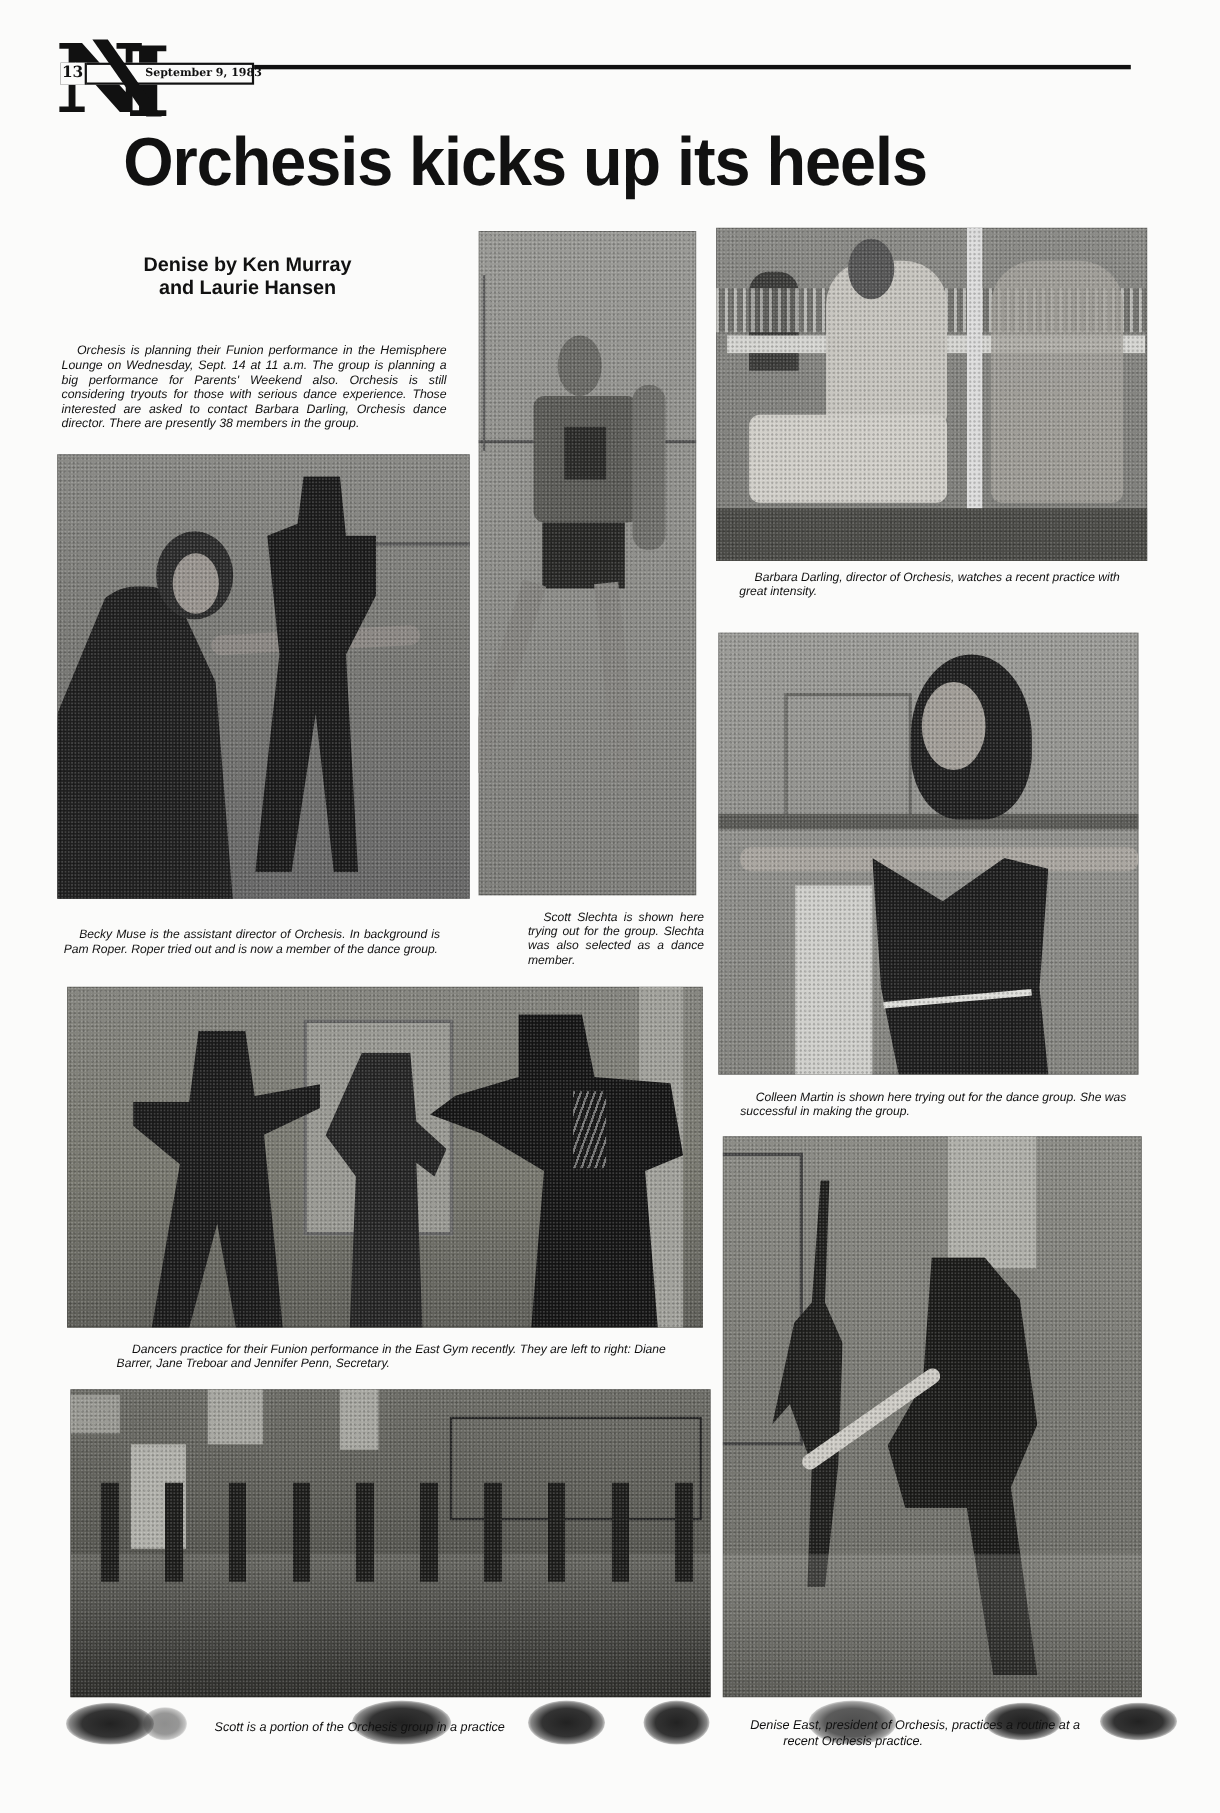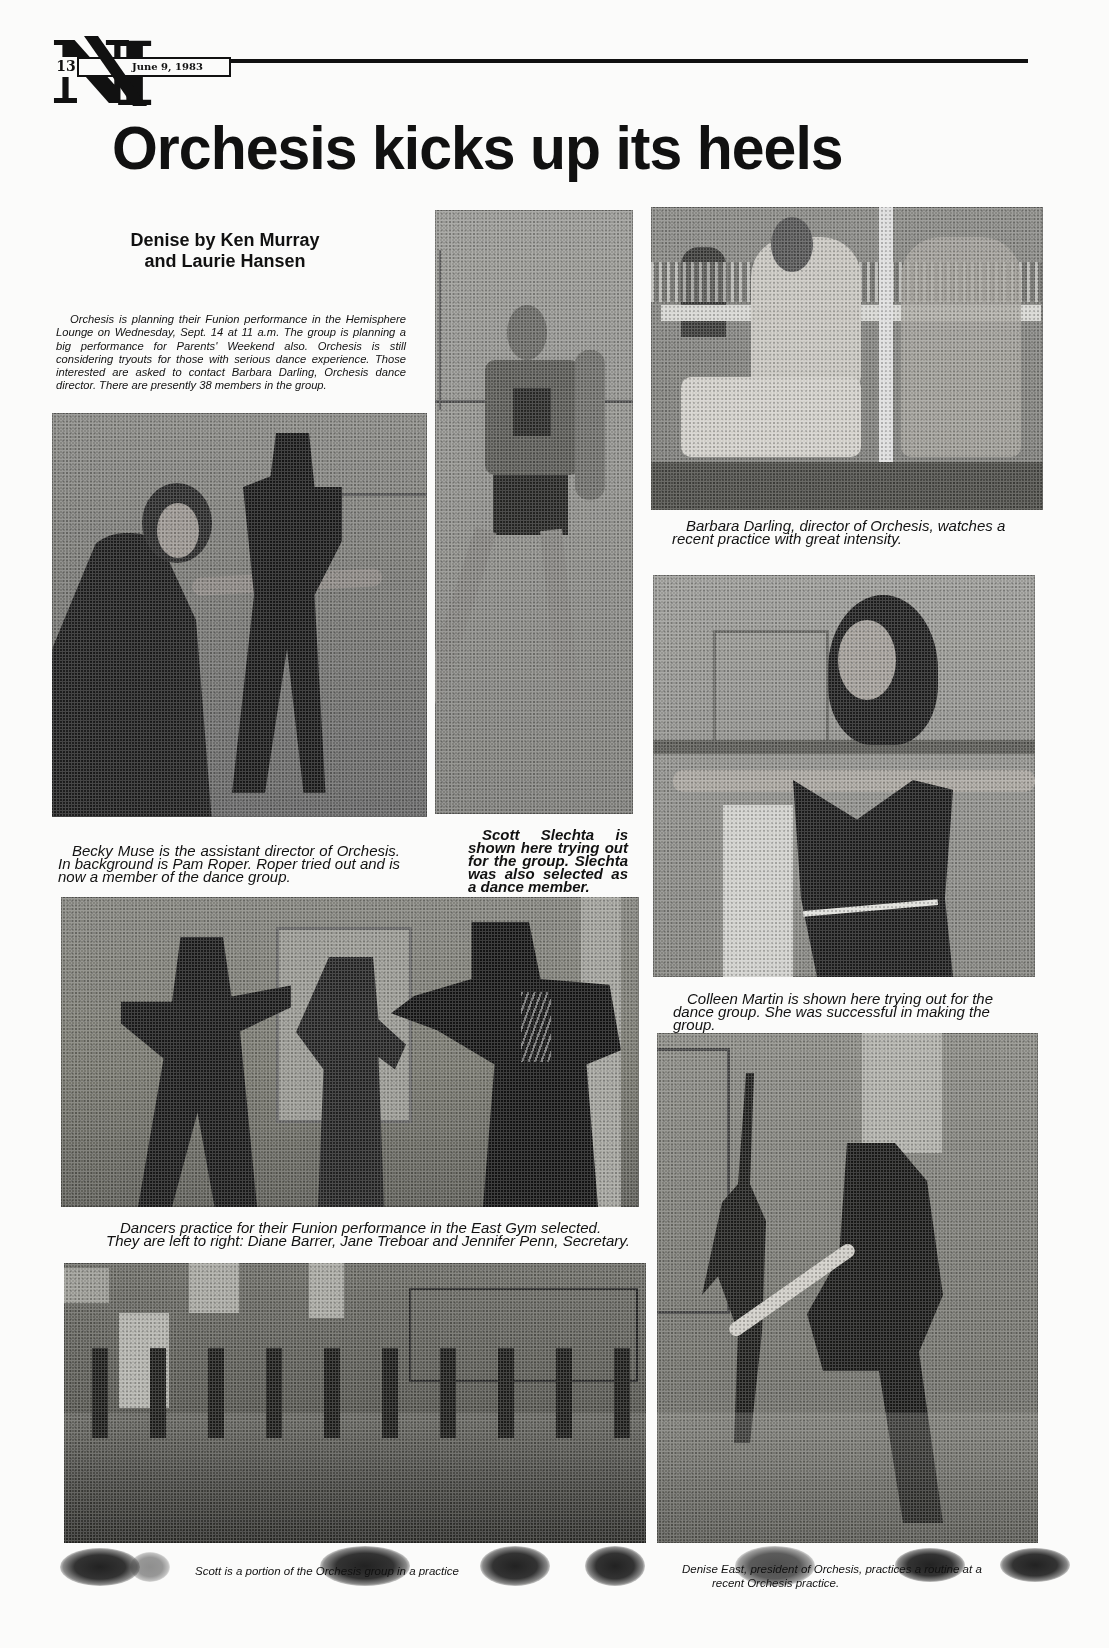--- a/index.html
+++ b/index.html
@@ -62,21 +62,21 @@
     content: ""; position: absolute; inset: 0;
     background-image:
       radial-gradient(rgba(255,255,255,0.18) 1px, transparent 1.2px),
       radial-gradient(rgba(0,0,0,0.22) 1px, transparent 1.2px);
     background-size: 3px 3px, 4px 4px;
     background-position: 0 0, 1px 2px;
     pointer-events: none;
   }
   .shape { position: absolute; }
   .caption {
-    position: absolute; font-style: italic; font-size: 15px; line-height: 13px;
+    position: absolute; font-style: italic; font-size: 11px; line-height: 13px;
     text-indent: 14px; color: #111;
   }
   .caption.just { text-align: justify; }
   .footer-strip {
     position: absolute; left: 40px; top: 1548px; width: 1065px; height: 40px;
   }
   .blob {
     position: absolute; border-radius: 50%;
     background: radial-gradient(ellipse at center, #222 0%, #333 45%, rgba(60,60,60,0.6) 65%, rgba(120,120,120,0) 75%);
   }
@@ -86,21 +86,21 @@
 </style>
 </head>
 <body>
 
 <div>
   <div class="logo-n">N</div>
   <div class="logo-i">I</div>
   <div class="mast-box"></div>
   <div class="mast-diag"></div>
   <div class="mast-page">13</div>
-  <div class="mast-date">June 9, 1983</div>
+  <div class="mast-date">September 9, 1983</div>
   <div class="mast-rule"></div>
 </div>
 
 <div class="headline">Orchesis kicks up its heels</div>
 
 <div class="byline">
   <div>Denise by Ken Murray</div>
   <div>and Laurie Hansen</div>
 </div>
 
@@ -134,21 +134,21 @@
   <div class="shape" style="left:228px;top:0;width:14px;height:303px;background:#ddd;"></div>
   <div class="shape" style="left:100px;top:30px;width:110px;height:150px;background:#c8c6c0;border-radius:40px 40px 10px 10px;"></div>
   <div class="shape" style="left:120px;top:10px;width:42px;height:55px;background:#555;border-radius:50%;"></div>
   <div class="shape" style="left:30px;top:170px;width:180px;height:80px;background:#d2d0ca;border-radius:10px;"></div>
   <div class="shape" style="left:250px;top:30px;width:120px;height:220px;background:#a6a49e;border-radius:40px 40px 10px 10px;opacity:0.8;"></div>
   <div class="shape" style="left:0;top:255px;width:392px;height:48px;background:#4a4a46;"></div>
 </div>
 <div class="caption" style="left:672px;top:519px;width:360px;">Barbara Darling, director of Orchesis, watches a recent practice with great intensity.</div>
 
 <div class="caption just" style="left:58px;top:844px;width:342px;">Becky Muse is the assistant director of Orchesis. In background is Pam Roper. Roper tried out and is now a member of the dance group.</div>
-<div class="caption just" style="left:468px;top:828px;width:160px;font-weight:bold;">Scott Slechta is shown here trying out for the group. Slechta was also selected as a dance member.</div>
+<div class="caption just" style="left:480px;top:828px;width:160px;">Scott Slechta is shown here trying out for the group. Slechta was also selected as a dance member.</div>
 
 <div class="photo" style="left:653px;top:575px;width:382px;height:402px;background:linear-gradient(180deg,#9c9c98 0%,#8e8e8a 60%,#84847f 100%);">
   <div class="shape" style="left:60px;top:55px;width:110px;height:110px;border:3px solid #6a6a66;"></div>
   <div class="shape" style="left:0;top:165px;width:382px;height:14px;background:#5a5a56;"></div>
   <div class="shape" style="left:70px;top:230px;width:70px;height:172px;background:#d0d0cc;"></div>
   <div class="shape" style="left:175px;top:20px;width:110px;height:150px;background:#1e1e1e;border-radius:50% 50% 40% 40%;"></div>
   <div class="shape" style="left:185px;top:45px;width:58px;height:80px;background:#a29e98;border-radius:50%;"></div>
   <div class="shape" style="left:20px;top:195px;width:362px;height:22px;background:#aaa6a0;border-radius:10px;"></div>
   <div class="shape" style="left:140px;top:205px;width:160px;height:197px;background:#1c1c1c;clip-path:polygon(0 0,40% 20%,75% 0,100% 5%,95% 60%,100% 100%,15% 100%,5% 60%);"></div>
   <div class="shape" style="left:150px;top:330px;width:135px;height:6px;background:#e0e0dc;transform:rotate(-5deg);"></div>
@@ -156,21 +156,21 @@
 <div class="caption" style="left:673px;top:992px;width:360px;">Colleen Martin is shown here trying out for the dance group. She was successful in making the group.</div>
 
 <div class="photo" style="left:61px;top:897px;width:578px;height:310px;background:linear-gradient(180deg,#85857f 0%,#78786f 55%,#5e5e58 100%);">
   <div class="shape" style="left:215px;top:30px;width:130px;height:190px;background:#9a9a94;border:3px solid #666;"></div>
   <div class="shape" style="left:520px;top:0;width:40px;height:310px;background:#a2a29c;"></div>
   <div class="shape" style="left:60px;top:40px;width:170px;height:270px;background:#1a1a1a;clip-path:polygon(35% 0,60% 0,65% 22%,100% 18%,100% 26%,70% 35%,80% 100%,55% 100%,45% 65%,30% 100%,10% 100%,25% 45%,0 32%,0 24%,30% 24%);"></div>
   <div class="shape" style="left:235px;top:60px;width:110px;height:250px;background:#242424;clip-path:polygon(30% 0,70% 0,75% 25%,100% 35%,90% 45%,75% 40%,80% 100%,20% 100%,25% 45%,0 30%);"></div>
   <div class="shape" style="left:330px;top:25px;width:230px;height:285px;background:#141414;clip-path:polygon(35% 0,60% 0,65% 20%,95% 22%,100% 45%,85% 50%,90% 100%,40% 100%,45% 50%,20% 38%,0 32%,10% 26%,35% 20%);"></div>
   <div class="shape" style="left:460px;top:95px;width:30px;height:70px;background:repeating-linear-gradient(110deg,#777 0 2px,transparent 2px 6px);"></div>
 </div>
-<div class="caption" style="left:106px;top:1221px;width:530px;">Dancers practice for their Funion performance in the East Gym selected. They are left to right: Diane Barrer, Jane Treboar and Jennifer Penn, Secretary.</div>
+<div class="caption" style="left:106px;top:1221px;width:530px;">Dancers practice for their Funion performance in the East Gym recently. They are left to right: Diane Barrer, Jane Treboar and Jennifer Penn, Secretary.</div>
 
 <div class="photo" style="left:64px;top:1263px;width:582px;height:280px;background:linear-gradient(180deg,#6e6e68 0%,#5a5a54 45%,#3c3c38 100%);">
   <div class="shape" style="left:0;top:5px;width:45px;height:35px;background:#9a9a94;"></div>
   <div class="shape" style="left:125px;top:0;width:50px;height:50px;background:#a8a8a2;"></div>
   <div class="shape" style="left:245px;top:0;width:35px;height:55px;background:#a8a8a2;"></div>
   <div class="shape" style="left:55px;top:50px;width:50px;height:95px;background:#b2b2ac;"></div>
   <div class="shape" style="left:345px;top:25px;width:225px;height:90px;border:2px solid #222;"></div>
   <div class="shape" style="left:0;top:150px;width:582px;height:130px;background:linear-gradient(180deg,rgba(140,140,134,0.35),rgba(30,30,28,0.5));"></div>
   <div class="shape" style="left:10px;top:55px;width:560px;height:150px;background:repeating-linear-gradient(90deg,transparent 0 18px,#1c1c1a 18px 34px,transparent 34px 58px);clip-path:polygon(0 20%,100% 20%,100% 80%,0 80%);"></div>
 </div>

